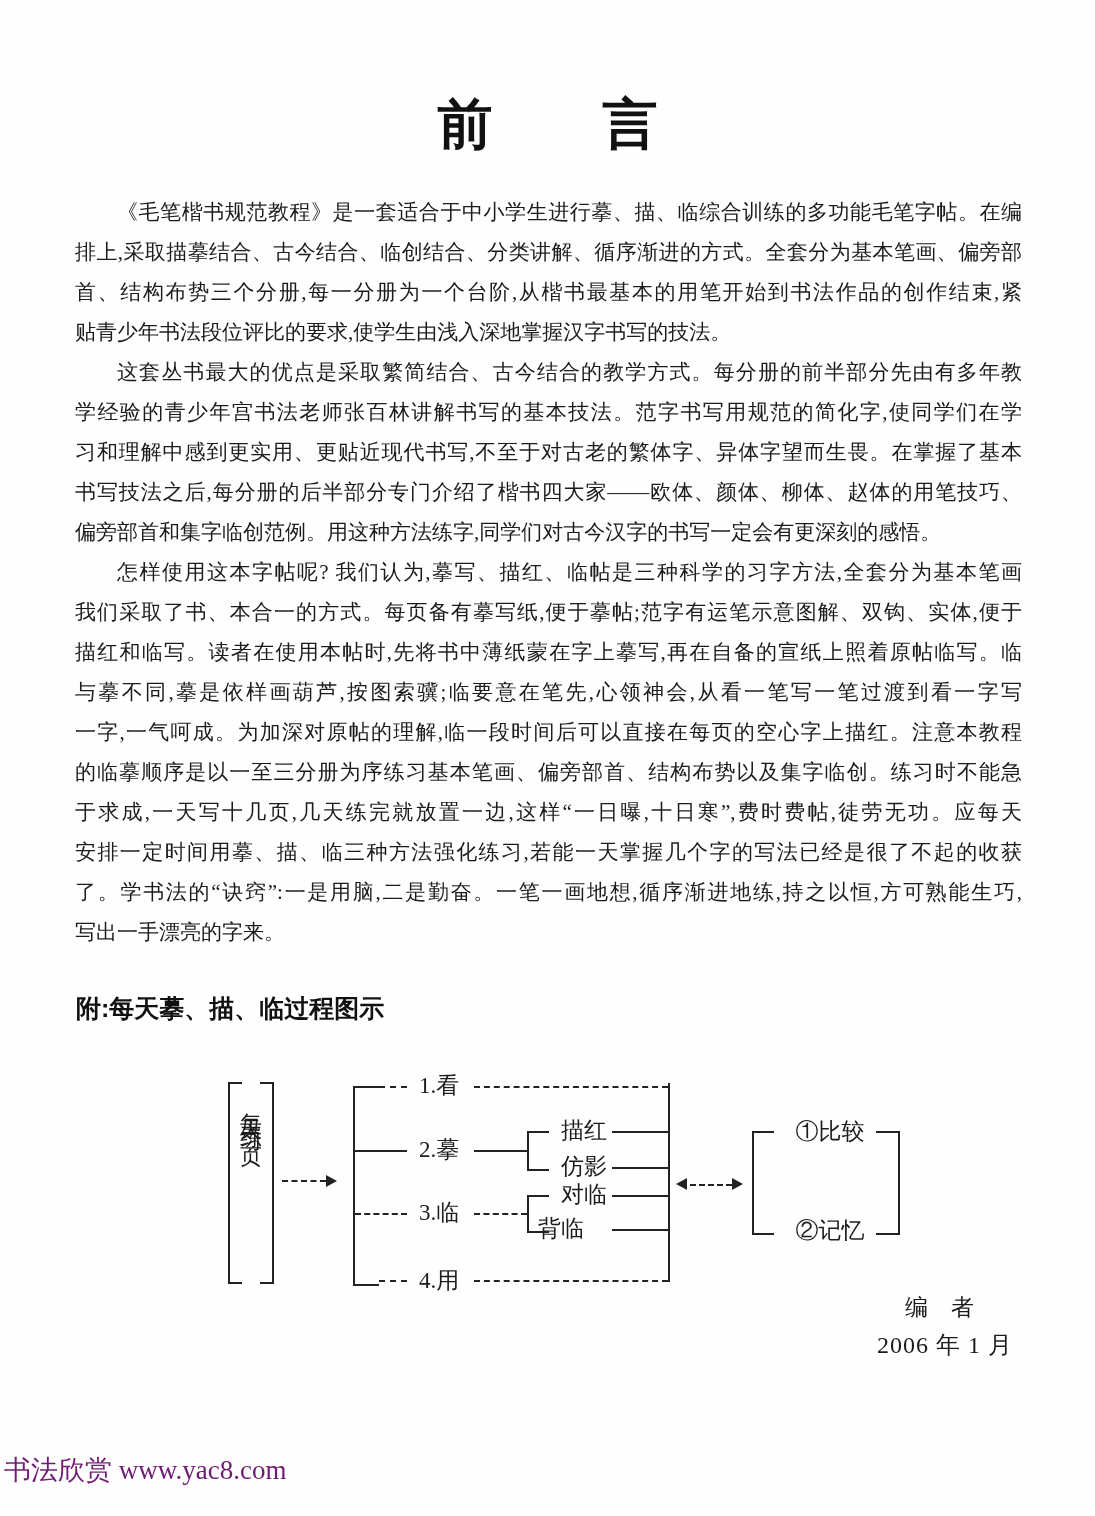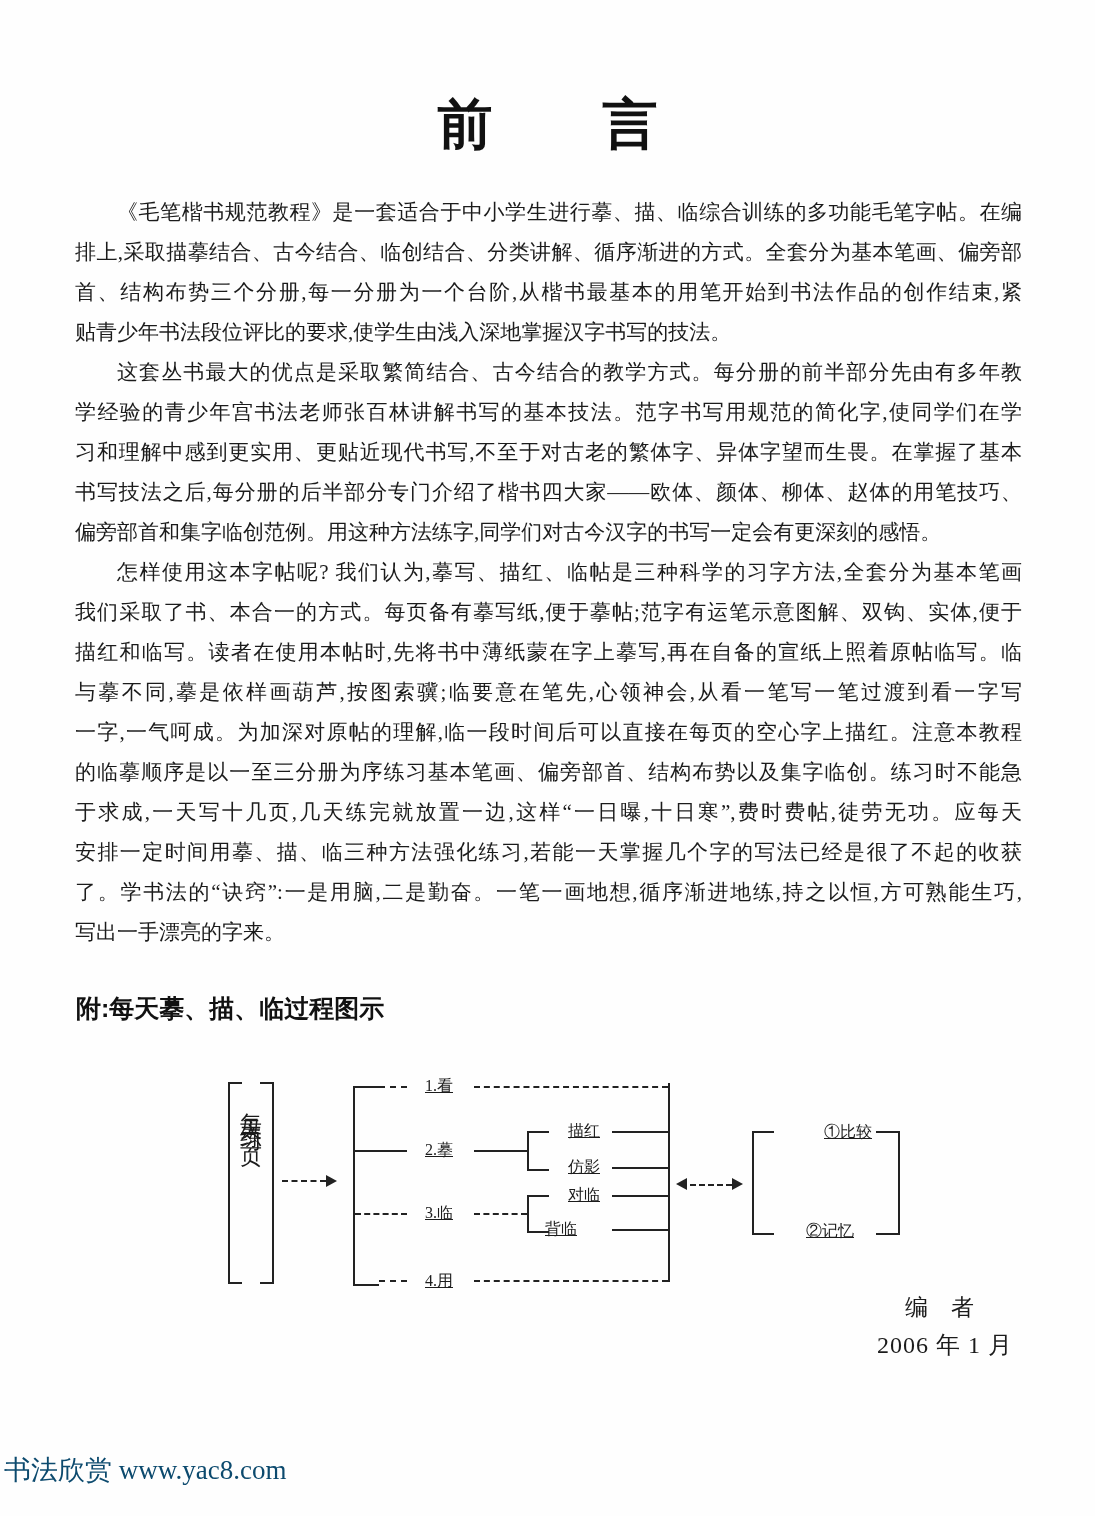--- a/index.html
+++ b/index.html
@@ -25,21 +25,21 @@
     font-family:"Liberation Sans","DejaVu Sans",sans-serif;
     font-weight:bold;font-size:25px;color:#111;
   }
   .diagram{position:absolute;left:0;top:1070px;width:1095px;height:245px;}
   .abs{position:absolute;}
   .hline{border-top:2px solid #222;height:0;}
   .hdash{border-top:2px dashed #222;height:0;}
   .vline{border-left:2px solid #222;width:0;}
   .bk-open{border:2px solid #222;border-right:none;}   
   .bk-close{border:2px solid #222;border-left:none;}   
-  .dlabel{font-size:16px;line-height:26px;height:26px;text-align:center;white-space:nowrap;text-decoration:underline;}
+  .dlabel{font-size:23px;line-height:26px;height:26px;text-align:center;white-space:nowrap;}
   .ah-r{width:0;height:0;border-top:6px solid transparent;border-bottom:6px solid transparent;border-left:11px solid #222;}
   .ah-l{width:0;height:0;border-top:6px solid transparent;border-bottom:6px solid transparent;border-right:11px solid #222;}
   .vtext{
     writing-mode:vertical-rl;text-orientation:upright;
     font-size:22px;letter-spacing:7px;line-height:1;color:#1b1b1b;
   }
   .signature{position:absolute;font-size:23px;color:#1b1b1b;white-space:nowrap;}
   .sig-date{font-size:24px;letter-spacing:1px;}
   .watermark{
     position:absolute;left:4px;top:1452px;font-size:27px;white-space:nowrap;
@@ -121,27 +121,27 @@
     <div class="abs hline" style="left:612px;top:125px;width:56px;"></div>
     <div class="abs hline" style="left:612px;top:159px;width:56px;"></div>
 
     <div class="abs vline" style="left:668px;top:13px;height:199px;"></div>
 
     <div class="abs ah-l" style="left:676px;top:108px;"></div>
     <div class="abs hdash" style="left:690px;top:114px;width:42px;"></div>
     <div class="abs ah-r" style="left:732px;top:108px;"></div>
 
     <div class="abs" style="left:752px;top:61px;width:20px;height:100px;border:2px solid #222;border-right:none;"></div>
-    <div class="abs dlabel" style="left:788px;top:49px;width:84px;text-align:right;">①比较</div>
+    <div class="abs dlabel" style="left:788px;top:49px;width:84px;">①比较</div>
     <div class="abs dlabel" style="left:788px;top:148px;width:84px;">②记忆</div>
     <div class="abs" style="left:876px;top:61px;width:22px;height:100px;border:2px solid #222;border-left:none;"></div>
   </div>
 
   <div class="signature" style="left:905px;top:1292px;">编　者</div>
   <div class="signature sig-date" style="left:877px;top:1329px;">2006 年 1 月</div>
 
-  <div class="watermark" style="color: #0c4a6e;">
+  <div class="watermark" style="color: #701a75;">
     <span>书法欣赏</span>
     <span> </span>
     <span>www.yac8.com</span>
   </div>
 
 </div>
 
 </body></html>

